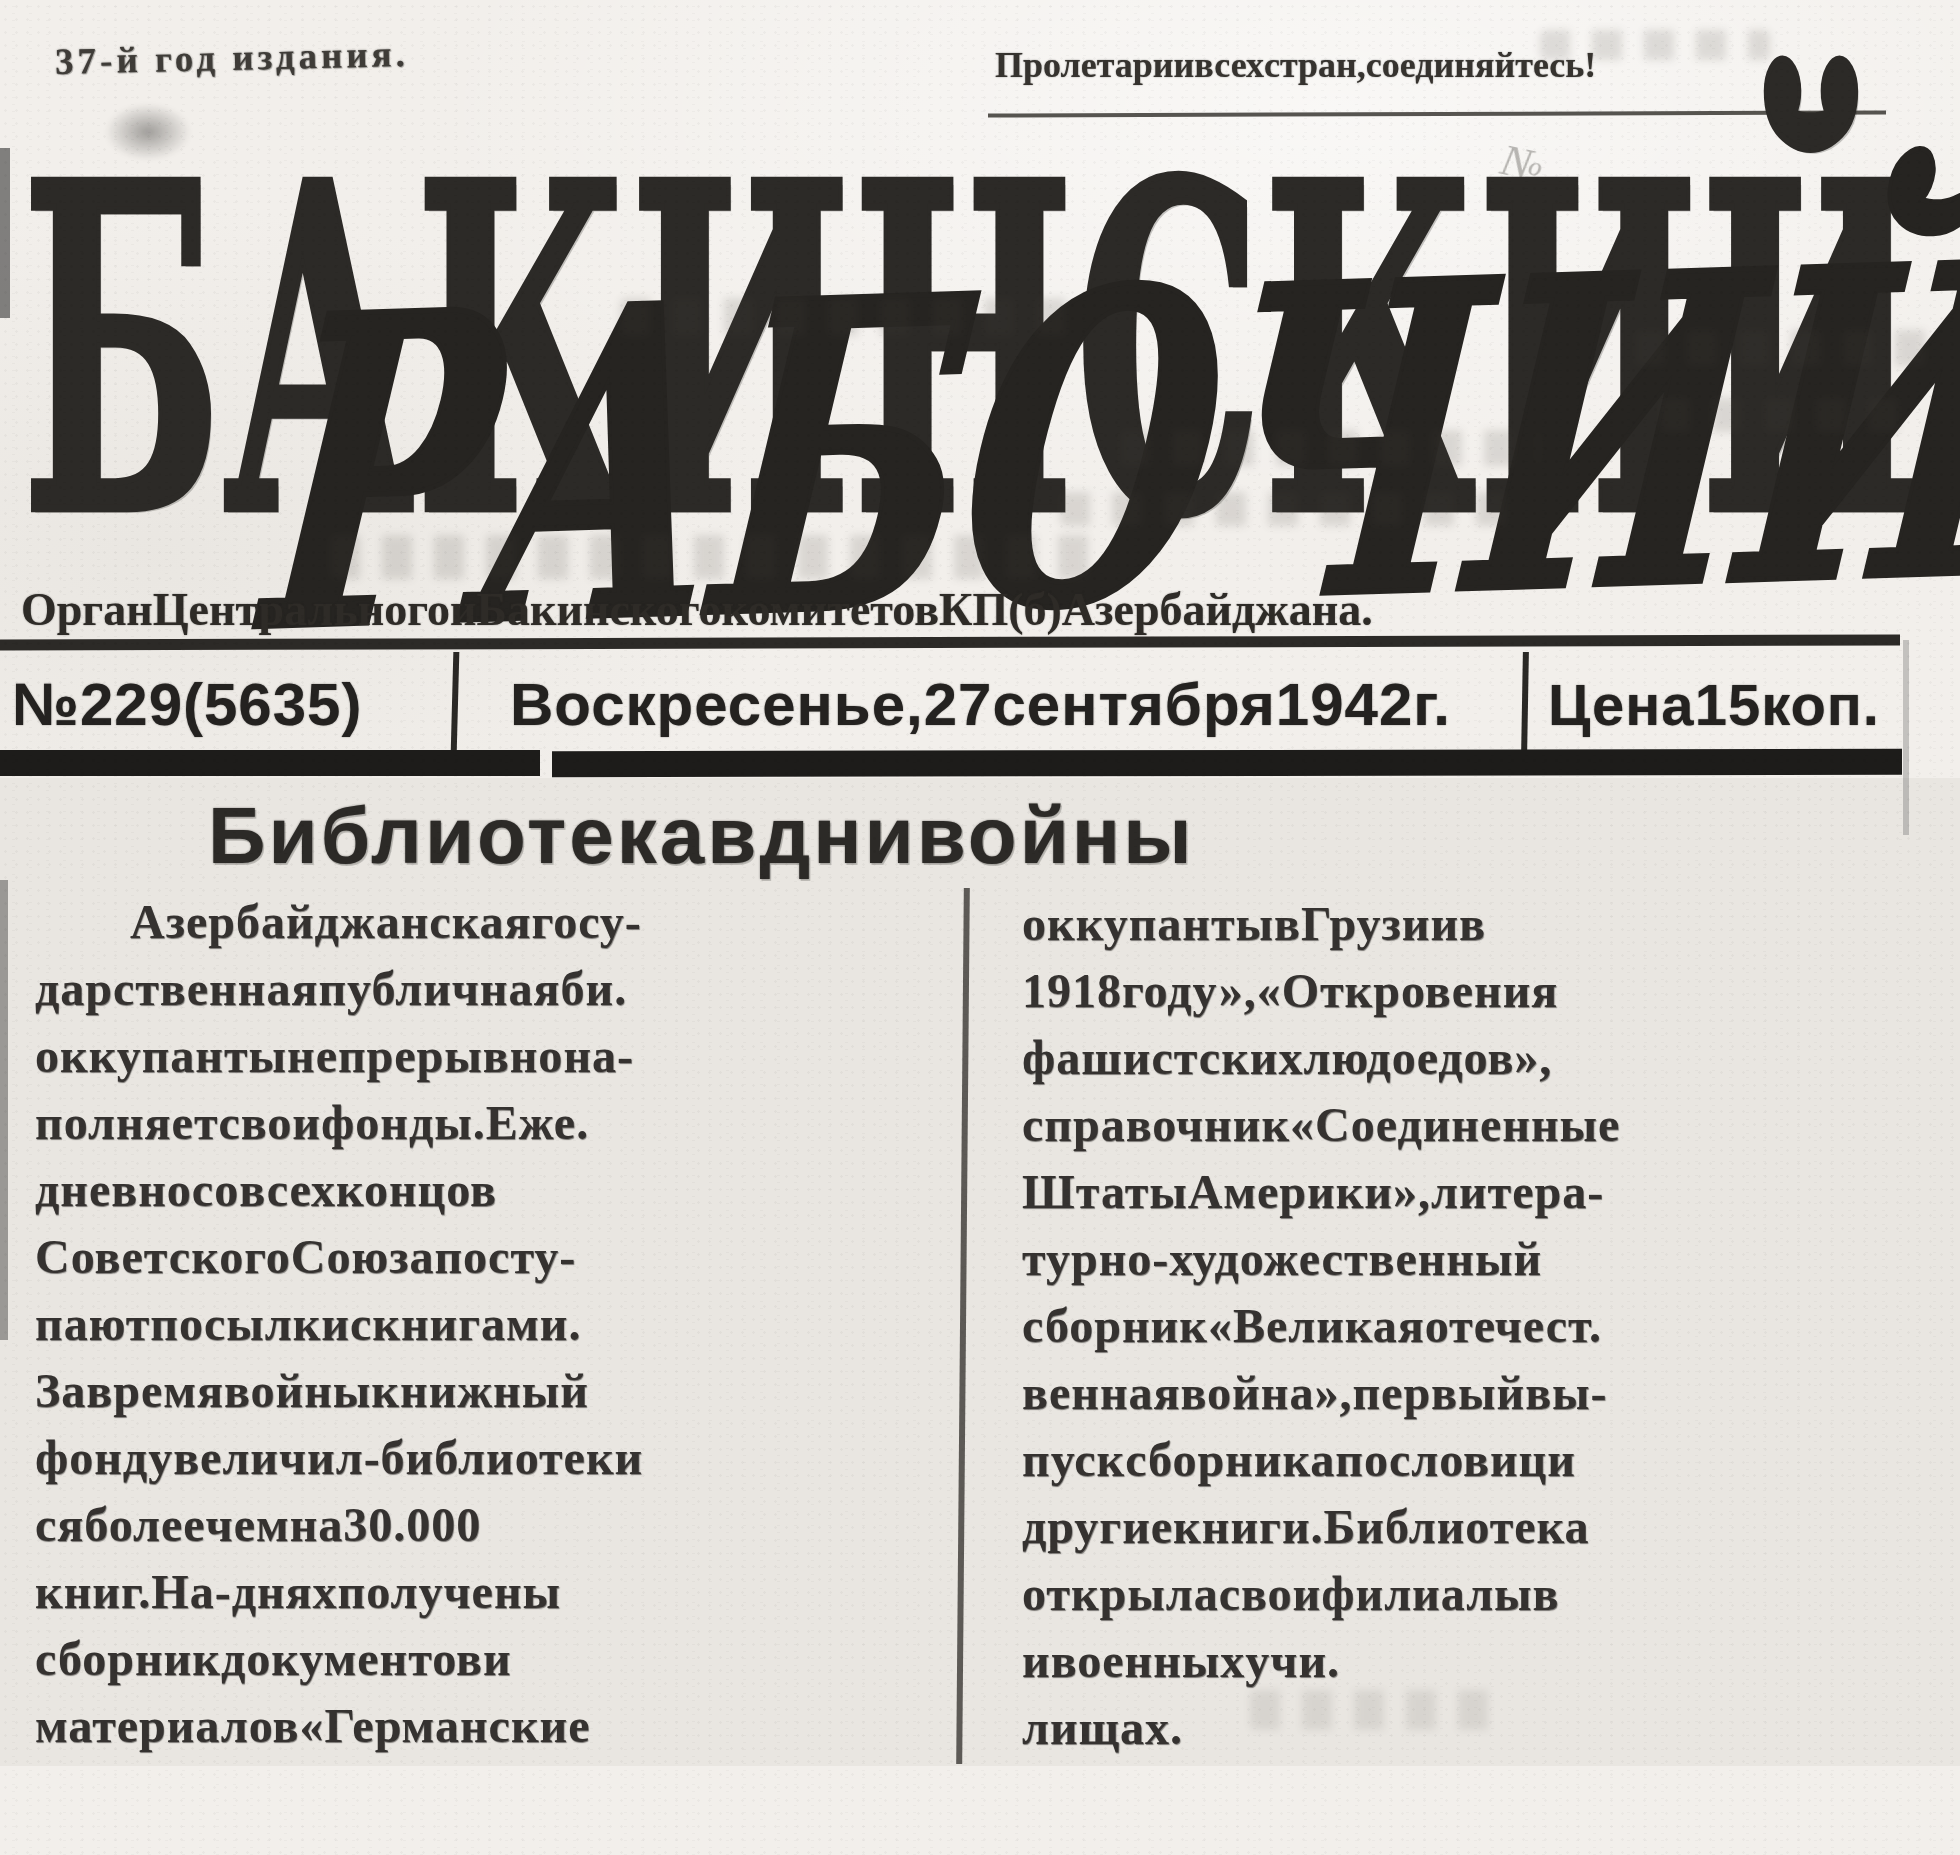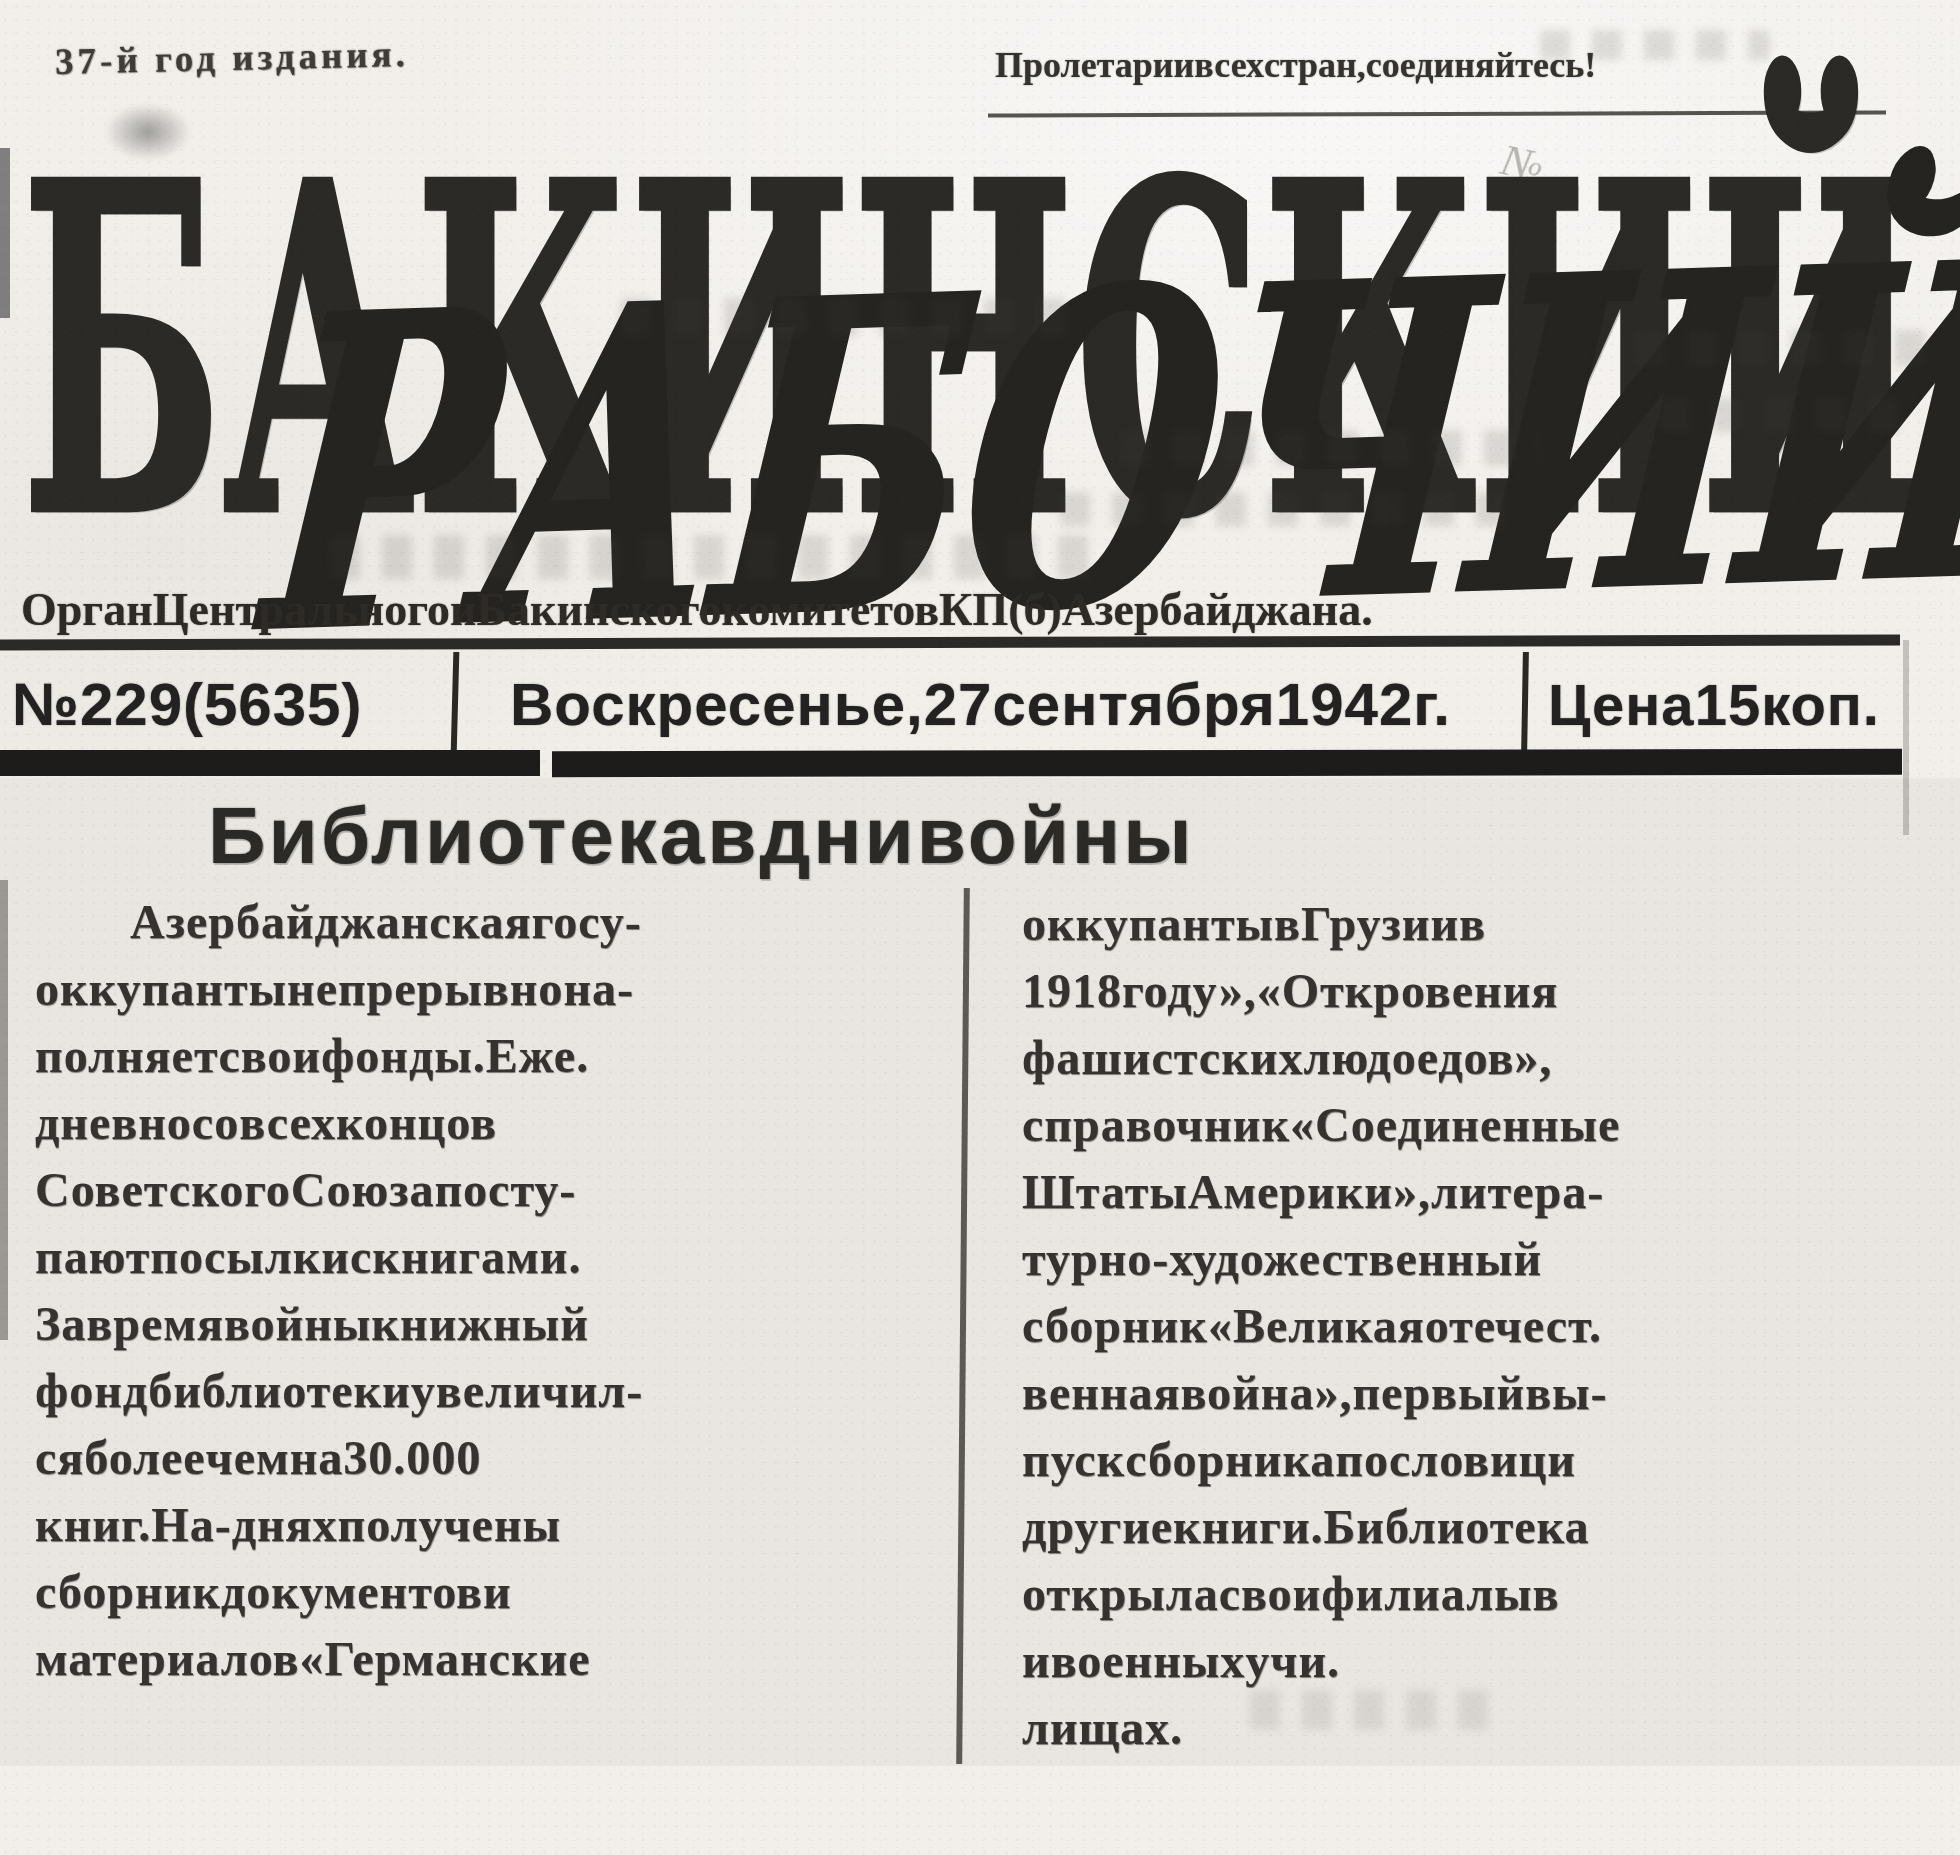--- a/index.html
+++ b/index.html
@@ -168,20 +168,25 @@
       <span>дни</span>
       <span>войны</span>
     </div>
 
   <div class="abs column col-left">
       <div class="body-line indent jspread">
         <span>Азербайджанская</span>
         <span>госу-</span>
       </div>
       <div class="body-line jspread">
+        <span>дарственная</span>
+        <span>публичная</span>
+        <span>би.</span>
+      </div>
+      <div class="body-line jspread">
         <span>оккупанты</span>
         <span>непрерывно</span>
         <span>на-</span>
       </div>
       <div class="body-line jspread">
         <span>полняет</span>
         <span>свои</span>
         <span>фонды.</span>
         <span>Еже.</span>
       </div>
@@ -203,22 +208,22 @@
         <span>книгами.</span>
       </div>
       <div class="body-line jspread">
         <span>За</span>
         <span>время</span>
         <span>войны</span>
         <span>книжный</span>
       </div>
       <div class="body-line jspread">
         <span>фонд</span>
+        <span>увеличил-</span>
         <span>библиотеки</span>
-        <span>увеличил-</span>
       </div>
       <div class="body-line jspread">
         <span>ся</span>
         <span>более</span>
         <span>чем</span>
         <span>на</span>
         <span>30.000</span>
       </div>
       <div class="body-line jspread">
         <span>книг.</span>

